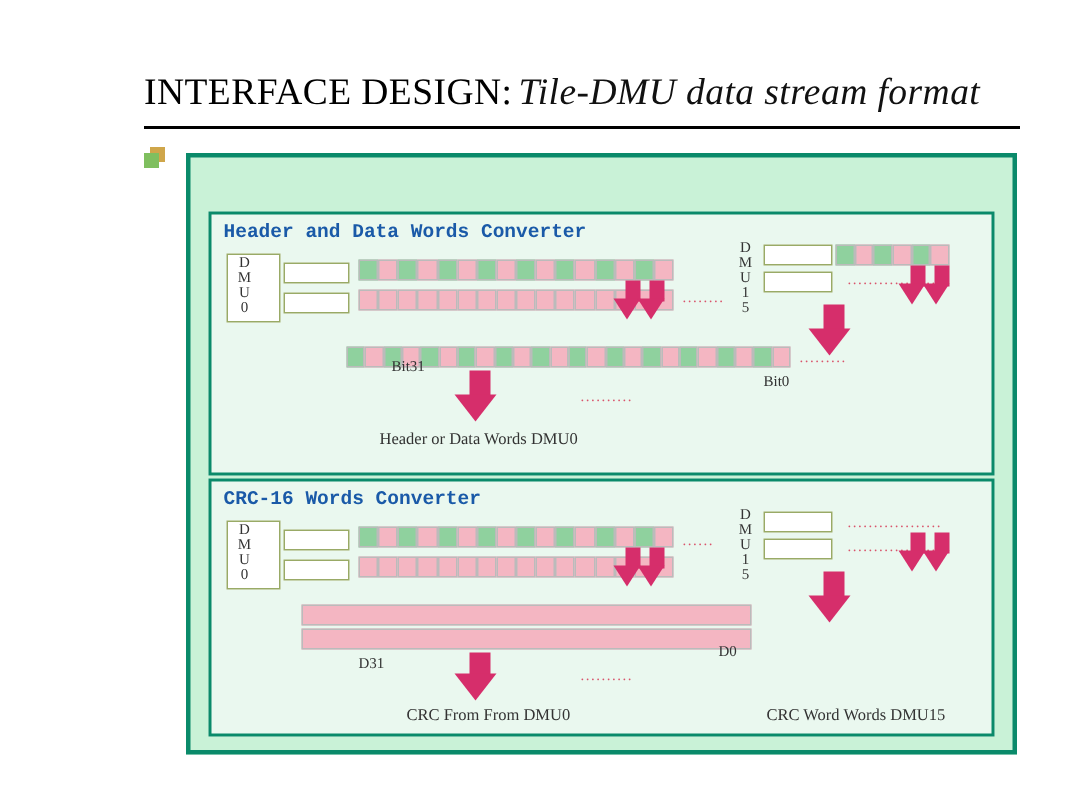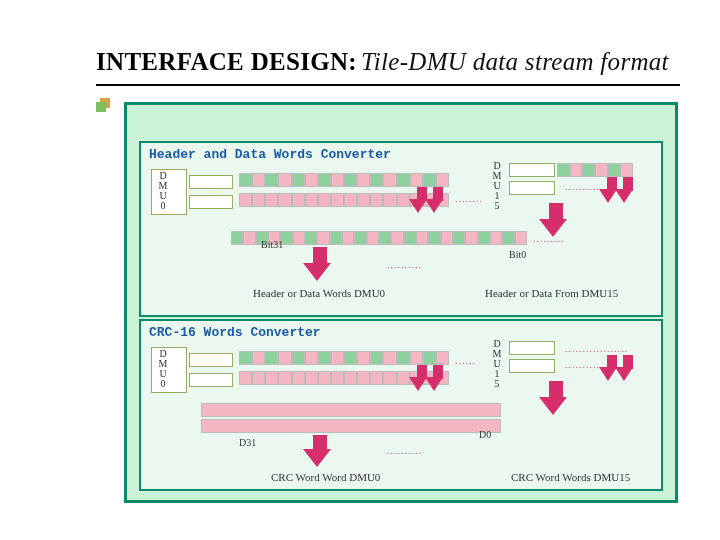--- a/index.html
+++ b/index.html
@@ -1,19 +1,19 @@
 <!DOCTYPE html>
 <html><head>
 <meta charset="utf-8">
 <style>
   html,body{margin:0;padding:0;width:720px;height:540px;background:#fff;font-family:"Times New Roman",serif;overflow:hidden}
   .slide{position:relative;width:720px;height:540px}
   .title-wrap{position:absolute;left:96px;top:48px;right:40px}
   .title{font-size:25px;color:#000;letter-spacing:0.3px}
-  .t1{font-weight:700;font-style:normal}
+  .t1{font-weight:400;font-style:normal}
   .t2{font-style:italic;font-weight:400;color:#111}
   .underline{position:absolute;left:96px;right:40px;top:84px;height:2px;background:#000}
   .bullet{position:absolute;left:96px;top:98px;width:14px;height:14px}
   .bullet .sq{position:absolute;width:10px;height:10px}
   .bullet .a{background:#7fbf5f;left:0;top:4px}
   .bullet .b{background:#cfa64a;left:4px;top:0}
   .diagram{position:absolute;left:124px;top:102px;width:548px;height:395px;border:3px solid #0a8a6a;background:#c9f2d7;overflow:hidden}
   .bar{position:absolute;left:12px;right:12px;height:22px;background:#e6a24a;border:2px solid #b56f00;color:#3a1f00;font-size:13px;font-family:sans-serif;font-weight:bold;display:flex;align-items:center;padding-left:8px}
   .panel{position:absolute;left:12px;right:12px;background:#eaf8ef;border:2px solid #0a8a6a}
   .p1{top:36px;height:172px}
@@ -163,21 +163,20 @@
       <div class="bitlabel" style="left:120px;top:96px">Bit31</div>
       <div class="bitlabel" style="left:368px;top:106px">Bit0</div>
 
       <div class="arrow-stem" style="left:172px;top:104px;width:14px;height:18px"></div>
       <div class="arrow-down" style="left:162px;top:120px;border-left-width:14px;border-right-width:14px;border-top-width:18px"></div>
       <div class="dots" style="left:246px;top:116px">..........</div>
       <div class="arrow-stem" style="left:408px;top:60px;width:14px;height:18px"></div>
       <div class="arrow-down" style="left:398px;top:76px;border-left-width:14px;border-right-width:14px;border-top-width:18px"></div>
 
       <div class="caption" style="left:112px;top:144px">Header or Data Words DMU0</div>
-      <div class="caption" style="left:344px;top:144px">Header or Data From DMU15</div>
     </div>
 
     <div class="panel p2">
       <div class="sub">CRC-16 Words Converter</div>
 
       <div class="dmu0box" style="left:10px;top:26px"></div>
       <div class="vlabel" style="left:14px;top:28px">
         <span>D</span>
           <span>M</span>
           <span>U</span>
@@ -256,17 +255,17 @@
       </div>
       <div class="bitlabel" style="left:98px;top:116px">D31</div>
       <div class="bitlabel" style="left:338px;top:108px">D0</div>
 
       <div class="arrow-stem" style="left:172px;top:114px;width:14px;height:16px"></div>
       <div class="arrow-down" style="left:162px;top:128px;border-left-width:14px;border-right-width:14px;border-top-width:18px"></div>
       <div class="dots" style="left:246px;top:124px">..........</div>
       <div class="arrow-stem" style="left:408px;top:60px;width:14px;height:18px"></div>
       <div class="arrow-down" style="left:398px;top:76px;border-left-width:14px;border-right-width:14px;border-top-width:18px"></div>
 
-      <div class="caption" style="left:130px;top:150px">CRC Word Word DMU0</div>
+      <div class="caption" style="left:130px;top:150px">CRC From From DMU0</div>
       <div class="caption" style="left:370px;top:150px">CRC Word Words DMU15</div>
     </div>
   </div>
 </div>
 
 </body></html>

